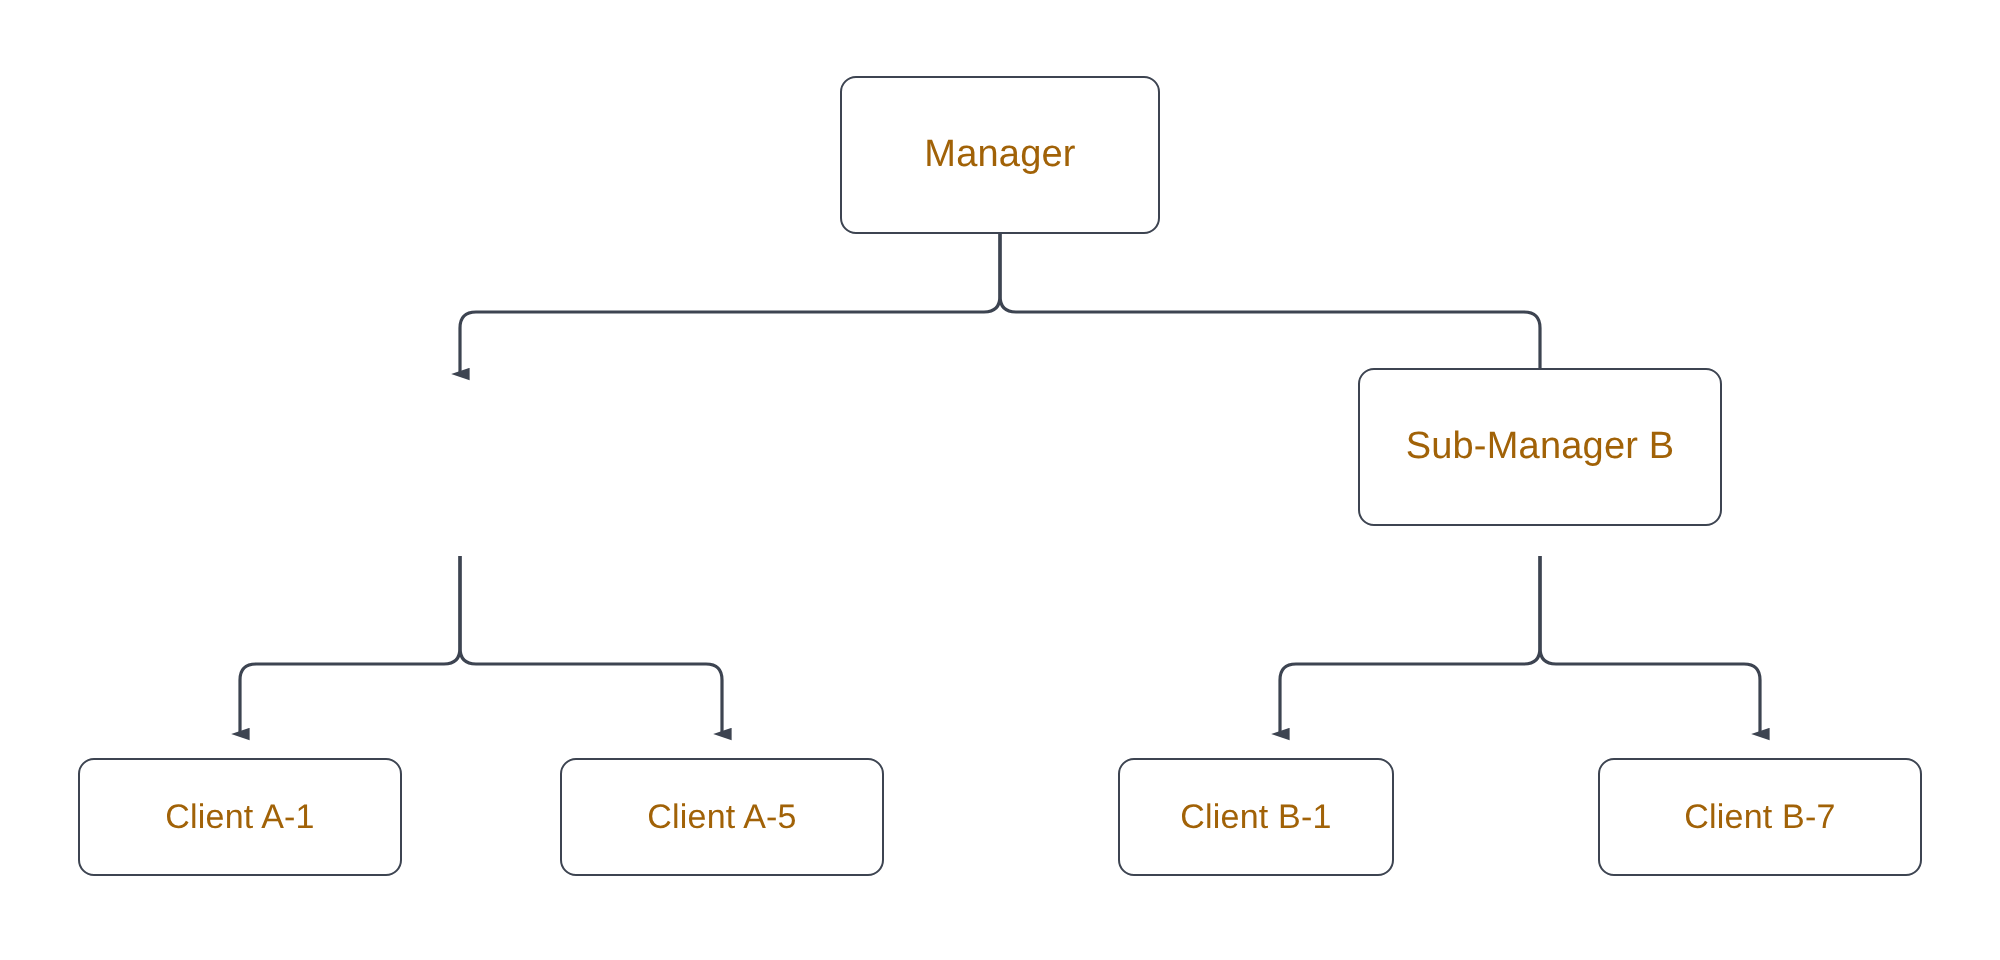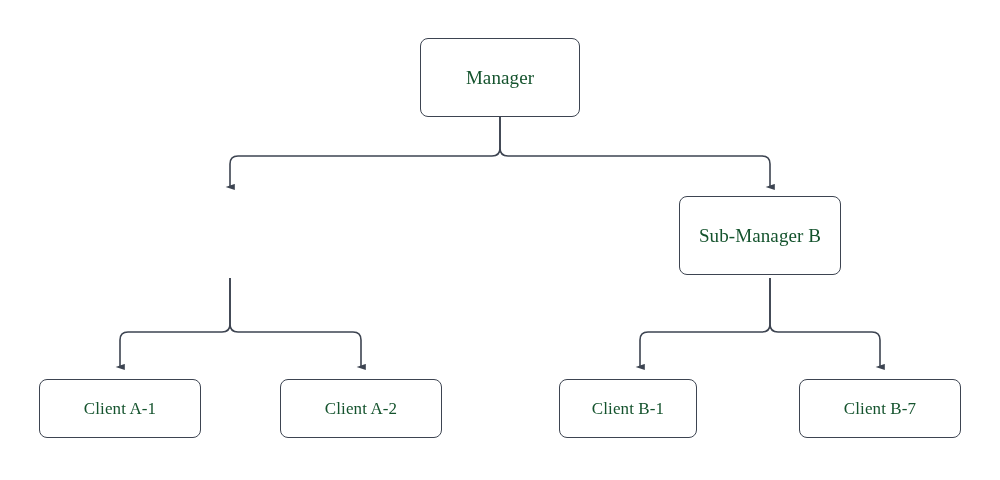--- a/index.html
+++ b/index.html
@@ -29,26 +29,25 @@
   }
   .node {
     position: absolute;
     box-sizing: border-box;
     background: #ffffff;
     border: 1.6px solid #3d4451;
     border-radius: 8px;
     display: flex;
     align-items: center;
     justify-content: center;
-    color: #14532d;
+    color: #a16207;
     font-size: 19px;
     line-height: 1;
     letter-spacing: 0.1px;
     white-space: nowrap;
-    font-family: Liberation Serif, serif;
   }
   .node-label {
     display: block;
     pointer-events: none;
   }
   .node.level-root   { font-size: 19px; }
   .node.level-mid    { font-size: 19px; }
   .node.level-leaf   { font-size: 17px; }
 </style>
 </head>
@@ -77,30 +76,30 @@
 
       <path d="M 770 278 L 770 324 Q 770 332 778 332 L 872 332 Q 880 332 880 340 L 880 367" marker-end="url(#arrow-down)"></path>
     </g>
   </svg>
 
   <div class="node level-root" style="left:420px; top:38px; width:160px; height:79px;">
     <span class="node-label">Manager</span>
   </div>
 
 
-  <div class="node level-mid" style="left:679px; top:196px; width:162px; height:79px;justify-content:center;">
+  <div class="node level-mid" style="left:679px; top:184px; width:182px; height:79px;justify-content:center;">
     <span class="node-label">Sub-Manager B</span>
   </div>
 
   <div class="node level-leaf" style="left:39px; top:379px; width:162px; height:59px;">
     <span class="node-label">Client A-1</span>
   </div>
 
   <div class="node level-leaf" style="left:280px; top:379px; width:162px; height:59px;">
-    <span class="node-label">Client A-2</span>
+    <span class="node-label">Client A-5</span>
   </div>
 
   <div class="node level-leaf" style="left:559px; top:379px; width:138px; height:59px;">
     <span class="node-label">Client B-1</span>
   </div>
 
   <div class="node level-leaf" style="left:799px; top:379px; width:162px; height:59px;">
     <span class="node-label">Client B-7</span>
   </div>
 

